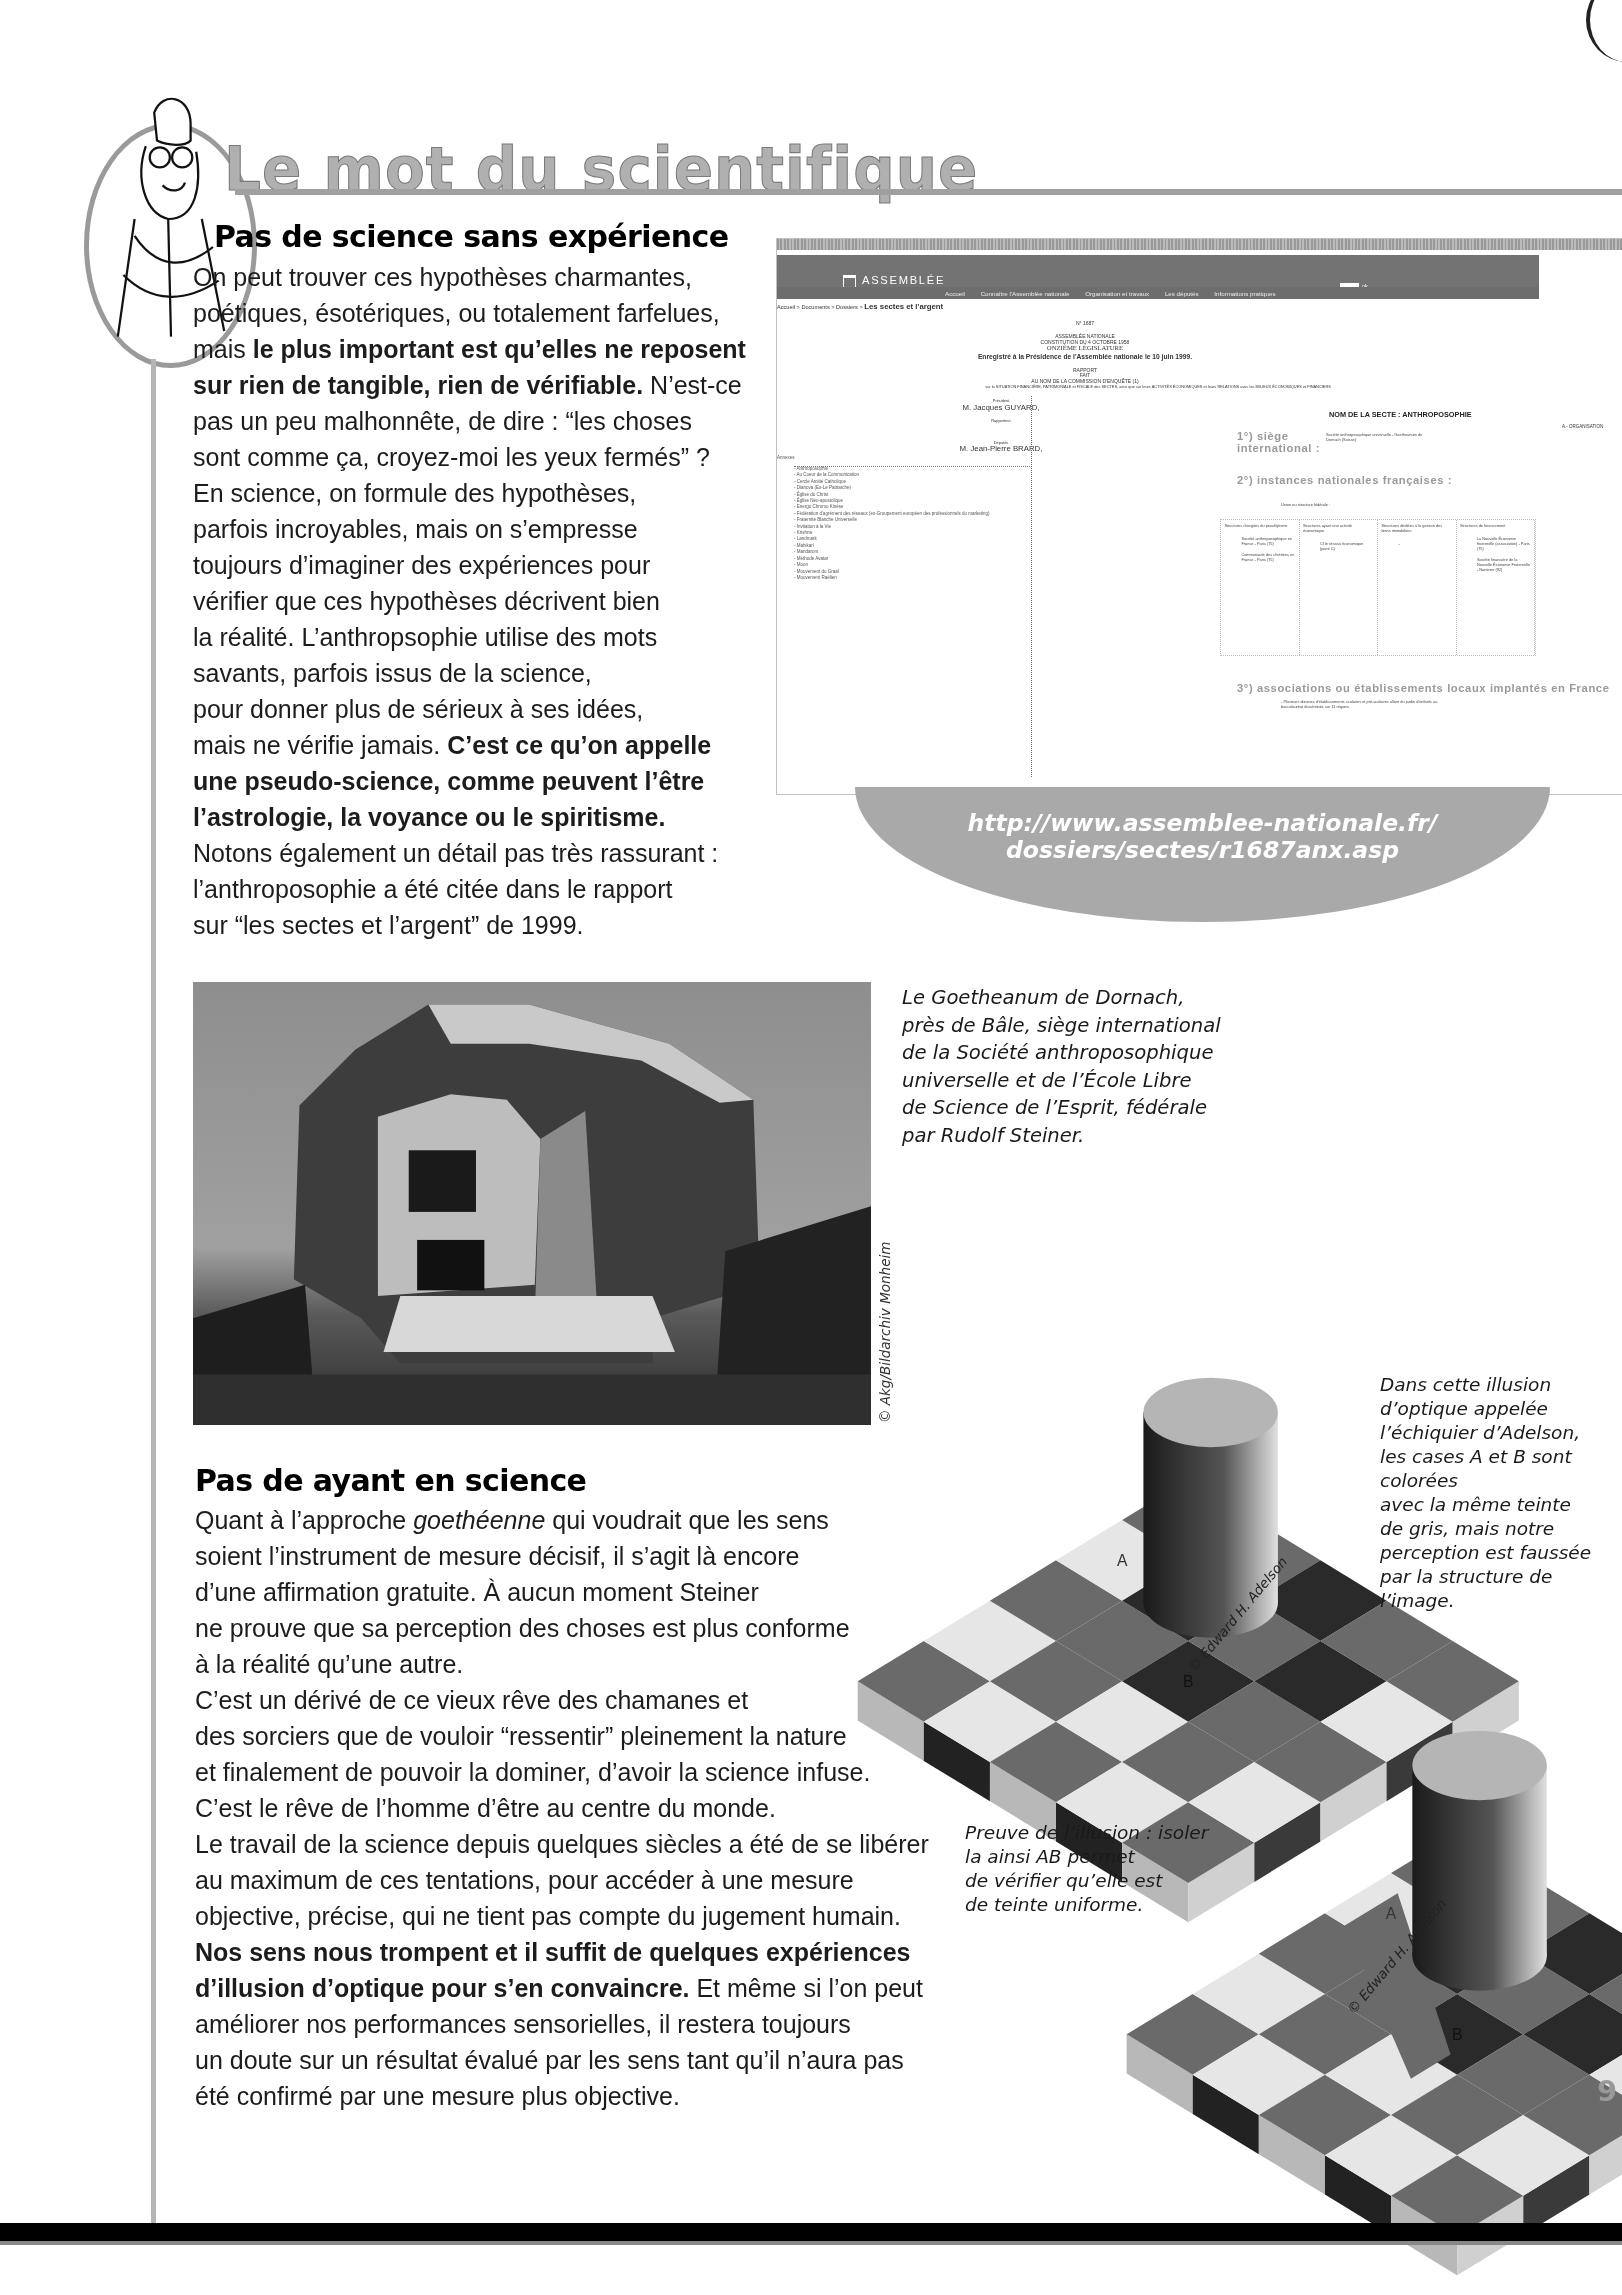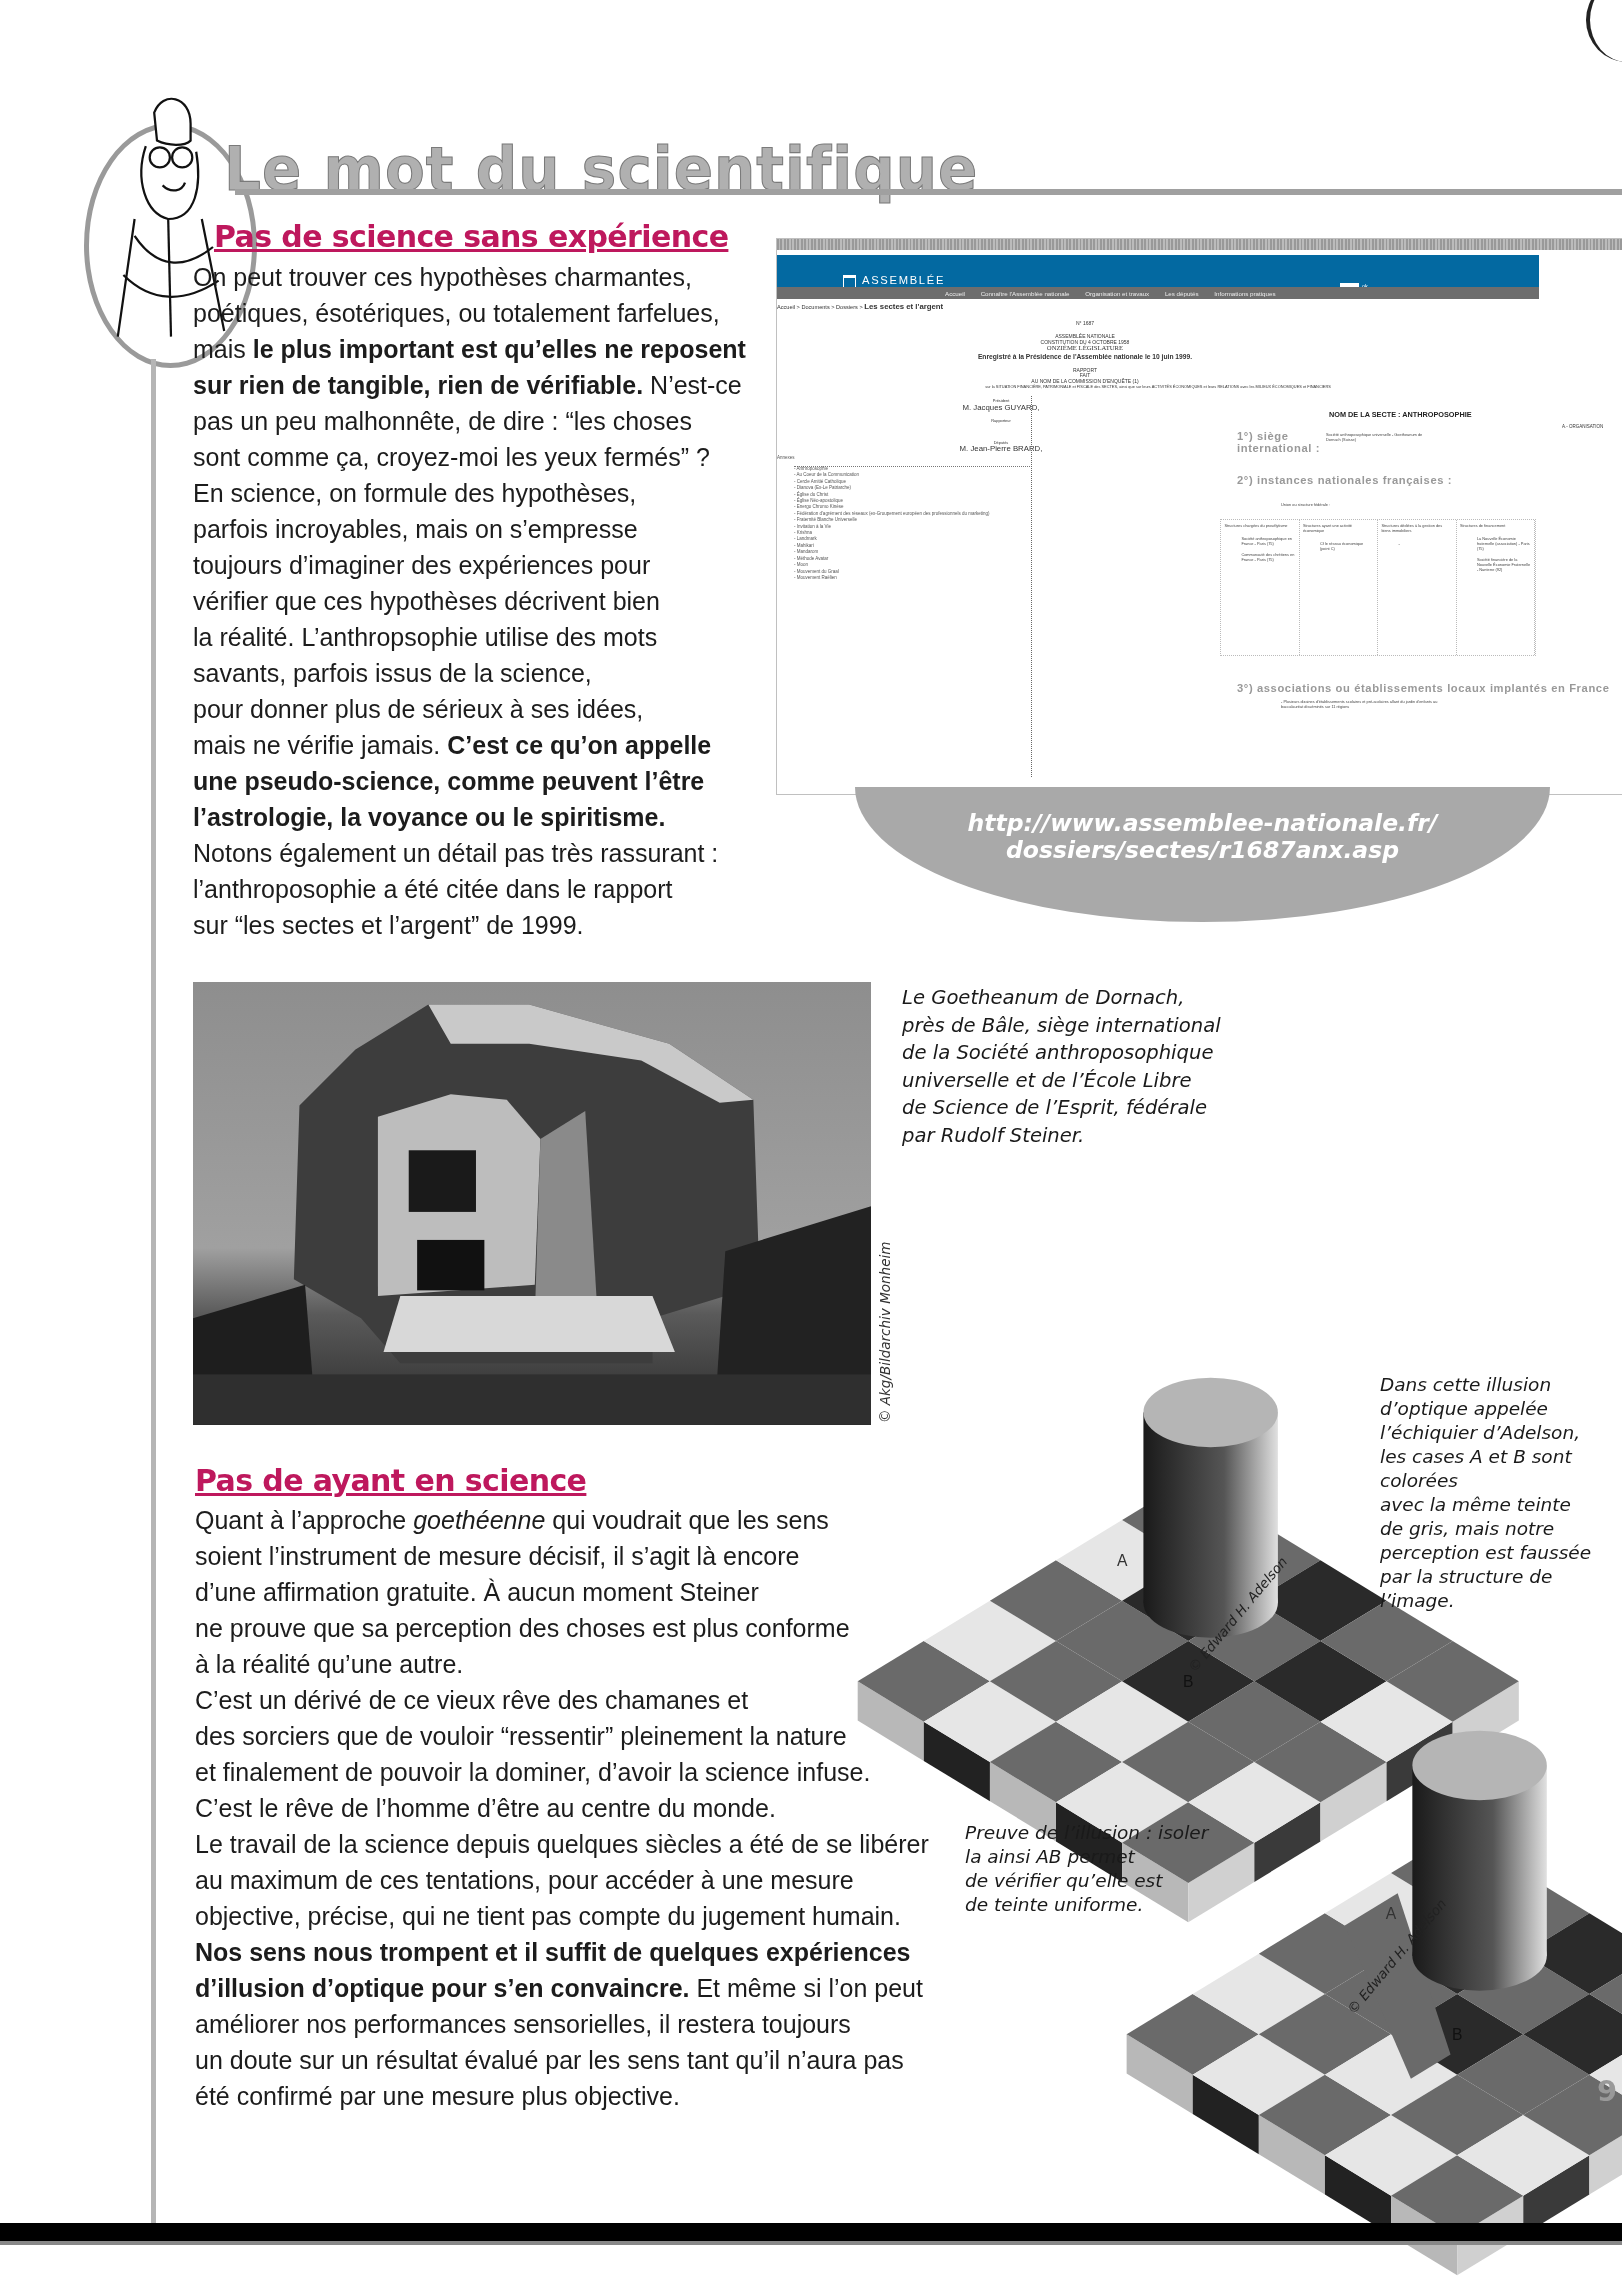--- a/index.html
+++ b/index.html
@@ -7,31 +7,31 @@
   .abs { position:absolute; }
 
   
   .mascot-circle { left:84px; top:123px; width:163px; height:235px; border-radius:50%; border:5.6px solid #9a9a9a; background:#fff; }
   .mascot-stem { left:151px; top:359px; width:4.5px; height:1866px; background:#b5b5b5; }
   .mascot-figure { left:101px; top:90px; width:140px; height:258px; }
   .header-title { left:224px; top:133px; font-family:"DejaVu Sans", sans-serif; font-weight:bold; font-size:61px; letter-spacing:1.1px; color:#b0b0b0; -webkit-text-stroke:1.1px #7a7a7a; transform:scaleX(0.95); transform-origin:left; white-space:nowrap; }
   .header-rule { left:235px; top:189px; width:1388px; height:5.6px; background:#a0a0a0; }
 
   
-  .section-h { font-family:"DejaVu Sans", sans-serif; font-weight:bold; color:#be185d; font-size:30px; letter-spacing:-0.6px;text-decoration:underline; }
+  .section-h { font-family:"DejaVu Sans", sans-serif; font-weight:bold; color:#000000; font-size:30px; letter-spacing:-0.6px; }
 
   
   .body-text { font-family:"Liberation Sans", sans-serif; font-size:25px; line-height:36px; color:#1c1c1c; }
   .body-text b { font-weight:bold;text-align:center; }
   .body-text i { font-style:italic; }
 
   
   .site-shot { left:776px; top:238px; width:847px; height:555px; border:1.7px solid #c0c0c0; background:#fff; overflow:hidden; }
   .site-topbar { position:absolute; left:0; top:0; right:0; height:11.2px; background:repeating-linear-gradient(90deg,#999 0 1.7px,#bbb 1.7px 3.4px); }
-  .site-banner { position:absolute; left:0; top:15.7px; width:762px; height:32.5px; background:#0369a1; }
+  .site-banner { position:absolute; left:0; top:15.7px; width:762px; height:32.5px; background:#737373; }
   .site-nav { position:absolute; left:0; top:48px; width:762px; height:12.3px; background:#6d6d6d; display:flex; gap:15.7px; padding-left:168px; box-sizing:border-box; align-items:center; }
   .site-nav span { color:#eee; font-size:6.2px; }
   .site-logo { position:absolute; left:66px; top:20px; width:11.2px; height:23.5px; border:1.1px solid #fff; border-top:3.4px solid #fff; }
   .site-title { position:absolute; left:85px; top:20px; color:#fff; font-size:11.2px; line-height:11.2px; letter-spacing:1.7px; }
   .site-search { position:absolute; left:563px; top:28px; width:19px; height:6.7px; background:#fff; }
   .site-search-ok { position:absolute; left:585px; top:28px; color:#fff; font-size:5.6px; }
   .site-breadcrumb { position:absolute; left:0; top:63px; font-size:5.6px; color:#333; white-space:nowrap; }
   .site-breadcrumb b { font-size:7.8px; }
   .site-center { position:absolute; left:112px; width:392px; text-align:center; font-size:5px; color:#333; }
   .site-annexes { position:absolute; left:0; top:154px; font-size:4.5px; color:#555; }

